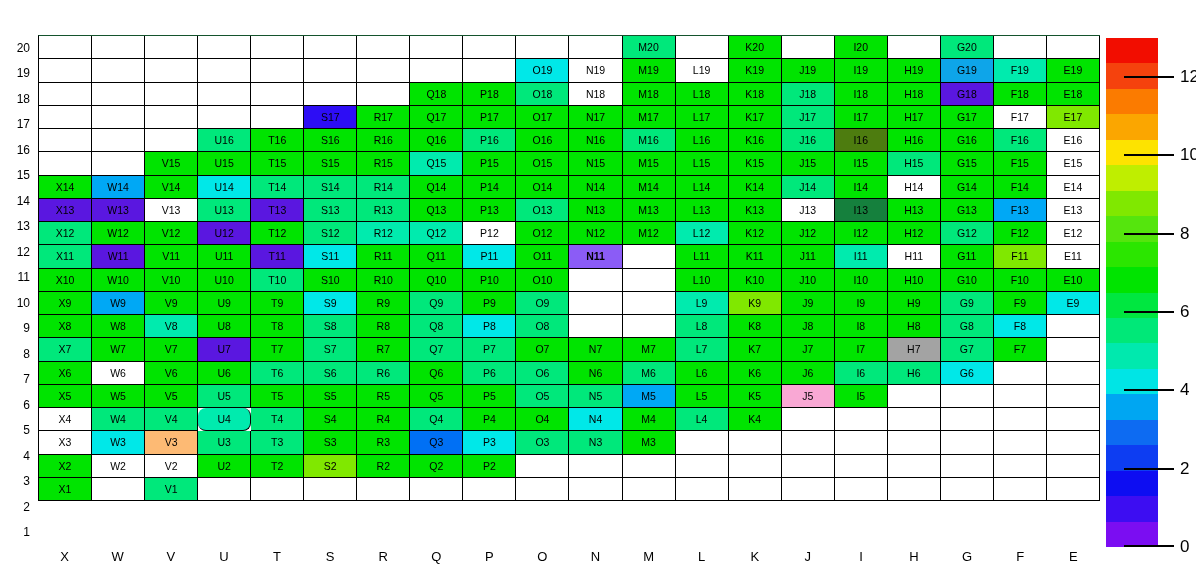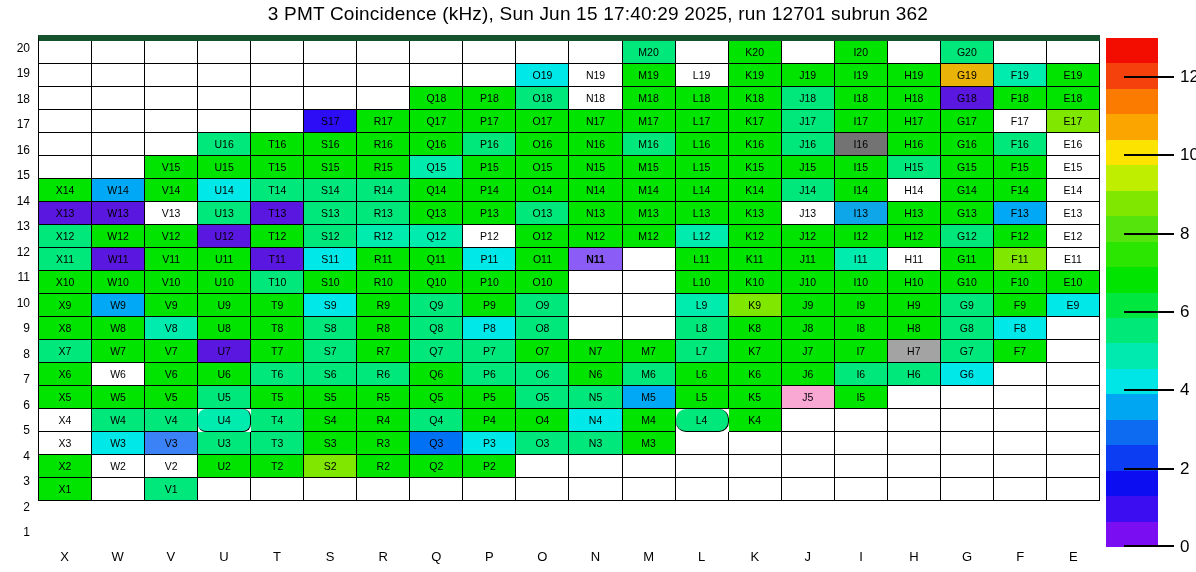--- a/index.html
+++ b/index.html
@@ -3,21 +3,21 @@
 <meta charset="utf-8">
 <style>
   html,body { margin:0; padding:0; background:#fff; }
   .figure { position:relative; width:1196px; height:572px; background:#ffffff;
             font-family:"Liberation Sans", sans-serif; overflow:hidden; }
   .title { position:absolute; top:3px; left:0; right:0; text-align:center;
            font-size:19px; color:#000; letter-spacing:0.2px; }
   #grid { position:absolute; left:38px; top:35px; width:1062px; height:466px;
           display:grid; grid-template-columns:repeat(20,1fr);
           grid-template-rows:repeat(20,1fr);
-          border-left:1px solid #000; border-top:6px solid #14532d; box-sizing:border-box; }
+          border-left:1px solid #000; border-top:1px solid #14532d; box-sizing:border-box; }
   .cell { border-right:1px solid #000; border-bottom:1px solid #000;
           box-sizing:border-box; display:flex; align-items:center; justify-content:center;
           font-size:10.5px; color:#000; overflow:hidden; }
   #rowlabels { position:absolute; left:0; top:35px; width:33px; height:510px;
                display:flex; flex-direction:column; }
   #rowlabels .rl { flex:1; display:flex; align-items:center; justify-content:flex-end;
                    padding-right:3px; font-size:12px; color:#000; }
   #collabels { position:absolute; left:38px; top:549px; width:1062px; height:20px; display:flex; }
   #collabels .cl { flex:1; text-align:center; font-size:13px; color:#000; }
   #colorbar { position:absolute; left:1104px; top:38px; width:92px; height:509px; }
@@ -25,21 +25,20 @@
           display:flex; flex-direction:column; }
   .band { flex:1; }
   .tick-line { position:absolute; left:20px; width:50px; height:2px; background:#000; }
   .tick-label { position:absolute; left:76px; font-size:17px; color:#000;
                 transform:translateY(-50%); }
 </style>
 </head>
 <body>
 
 <div class="figure">
-  <div class="title">3 PMT Coincidence (kHz), Sun Jun 15 17:40:29 2025, run 12701 subrun 362</div>
   <div id="rowlabels">
       <div class="rl">20</div>
       <div class="rl">19</div>
       <div class="rl">18</div>
       <div class="rl">17</div>
       <div class="rl">16</div>
       <div class="rl">15</div>
       <div class="rl">14</div>
       <div class="rl">13</div>
       <div class="rl">12</div>
@@ -86,21 +85,21 @@
       <div class="cell" style="background: rgb(255, 255, 255);"></div>
       <div class="cell" style="background: rgb(255, 255, 255);"></div>
       <div class="cell" style="background: rgb(0, 232, 232);">O19</div>
       <div class="cell" style="background: rgb(255, 255, 255);">N19</div>
       <div class="cell" style="background: rgb(0, 228, 0);">M19</div>
       <div class="cell" style="background: rgb(255, 255, 255);">L19</div>
       <div class="cell" style="background: rgb(0, 228, 0);">K19</div>
       <div class="cell" style="background: rgb(0, 228, 0);">J19</div>
       <div class="cell" style="background: rgb(0, 228, 0);">I19</div>
       <div class="cell" style="background: rgb(0, 228, 0);">H19</div>
-      <div class="cell" style="background: #eab308;">G19</div>
+      <div class="cell" style="background: #0ea5e9;">G19</div>
       <div class="cell" style="background: rgb(0, 235, 174);">F19</div>
       <div class="cell" style="background: rgb(0, 228, 0);">E19</div>
       <div class="cell" style="background: rgb(255, 255, 255);"></div>
       <div class="cell" style="background: rgb(255, 255, 255);"></div>
       <div class="cell" style="background: rgb(255, 255, 255);"></div>
       <div class="cell" style="background: rgb(255, 255, 255);"></div>
       <div class="cell" style="background: rgb(255, 255, 255);"></div>
       <div class="cell" style="background: rgb(255, 255, 255);"></div>
       <div class="cell" style="background: rgb(255, 255, 255);"></div>
       <div class="cell" style="background: rgb(0, 228, 0);">Q18</div>
@@ -144,21 +143,21 @@
       <div class="cell" style="background: rgb(0, 228, 0);">S16</div>
       <div class="cell" style="background: rgb(0, 228, 0);">R16</div>
       <div class="cell" style="background: rgb(0, 228, 0);">Q16</div>
       <div class="cell" style="background: rgb(0, 232, 123);">P16</div>
       <div class="cell" style="background: rgb(0, 228, 0);">O16</div>
       <div class="cell" style="background: rgb(0, 228, 0);">N16</div>
       <div class="cell" style="background: rgb(0, 232, 123);">M16</div>
       <div class="cell" style="background: rgb(0, 228, 0);">L16</div>
       <div class="cell" style="background: rgb(0, 228, 0);">K16</div>
       <div class="cell" style="background: rgb(0, 232, 123);">J16</div>
-      <div class="cell" style="background: #737373;">I16</div>
+      <div class="cell" style="background: #4d7c0f;">I16</div>
       <div class="cell" style="background: rgb(0, 228, 0);">H16</div>
       <div class="cell" style="background: rgb(0, 228, 0);">G16</div>
       <div class="cell" style="background: rgb(0, 232, 123);">F16</div>
       <div class="cell" style="background: rgb(255, 255, 255);">E16</div>
       <div class="cell" style="background: rgb(255, 255, 255);"></div>
       <div class="cell" style="background: rgb(255, 255, 255);"></div>
       <div class="cell" style="background: rgb(0, 228, 0);">V15</div>
       <div class="cell" style="background: rgb(0, 228, 0);">U15</div>
       <div class="cell" style="background: rgb(0, 228, 0);">T15</div>
       <div class="cell" style="background: rgb(0, 228, 0);">S15</div>
@@ -204,21 +203,21 @@
       <div class="cell" style="background: rgb(0, 232, 123);">S13</div>
       <div class="cell" style="background: rgb(0, 232, 123);">R13</div>
       <div class="cell" style="background: rgb(0, 228, 0);">Q13</div>
       <div class="cell" style="background: rgb(0, 228, 0);">P13</div>
       <div class="cell" style="background: rgb(0, 232, 123);">O13</div>
       <div class="cell" style="background: rgb(0, 228, 0);">N13</div>
       <div class="cell" style="background: rgb(0, 228, 0);">M13</div>
       <div class="cell" style="background: rgb(0, 228, 0);">L13</div>
       <div class="cell" style="background: rgb(0, 228, 0);">K13</div>
       <div class="cell" style="background: rgb(255, 255, 255);">J13</div>
-      <div class="cell" style="background: #0ea5e9;">I13</div>
+      <div class="cell" style="background: #15803d;">I13</div>
       <div class="cell" style="background: rgb(0, 228, 0);">H13</div>
       <div class="cell" style="background: rgb(0, 228, 0);">G13</div>
       <div class="cell" style="background: rgb(0, 168, 245);">F13</div>
       <div class="cell" style="background: rgb(255, 255, 255);">E13</div>
       <div class="cell" style="background: rgb(0, 232, 123);">X12</div>
       <div class="cell" style="background: rgb(0, 228, 0);">W12</div>
       <div class="cell" style="background: rgb(0, 228, 0);">V12</div>
       <div class="cell" style="background: rgb(90, 23, 224);">U12</div>
       <div class="cell" style="background: rgb(0, 228, 0);">T12</div>
       <div class="cell" style="background: rgb(0, 232, 123);">S12</div>
@@ -381,31 +380,31 @@
       <div class="cell" style="background: rgb(0, 232, 123);">V4</div>
       <div class="cell" style="background: rgb(0, 235, 174); border-radius: 8px;">U4</div>
       <div class="cell" style="background: rgb(0, 232, 123);">T4</div>
       <div class="cell" style="background: rgb(0, 228, 0);">S4</div>
       <div class="cell" style="background: rgb(0, 228, 0);">R4</div>
       <div class="cell" style="background: rgb(0, 232, 123);">Q4</div>
       <div class="cell" style="background: rgb(0, 228, 0);">P4</div>
       <div class="cell" style="background: rgb(0, 228, 0);">O4</div>
       <div class="cell" style="background: rgb(0, 232, 232);">N4</div>
       <div class="cell" style="background: rgb(0, 228, 0);">M4</div>
-      <div class="cell" style="background: rgb(0, 232, 123); border-radius: 10px;">L4</div>
+      <div class="cell" style="background: rgb(0, 232, 123);">L4</div>
       <div class="cell" style="background: rgb(0, 228, 0);">K4</div>
       <div class="cell" style="background: rgb(255, 255, 255);"></div>
       <div class="cell" style="background: rgb(255, 255, 255);"></div>
       <div class="cell" style="background: rgb(255, 255, 255);"></div>
       <div class="cell" style="background: rgb(255, 255, 255);"></div>
       <div class="cell" style="background: rgb(255, 255, 255);"></div>
       <div class="cell" style="background: rgb(255, 255, 255);"></div>
       <div class="cell" style="background: rgb(255, 255, 255);">X3</div>
       <div class="cell" style="background: rgb(0, 232, 232);">W3</div>
-      <div class="cell" style="background: #3b82f6;">V3</div>
+      <div class="cell" style="background: #fdba74;">V3</div>
       <div class="cell" style="background: rgb(0, 232, 123);">U3</div>
       <div class="cell" style="background: rgb(0, 232, 123);">T3</div>
       <div class="cell" style="background: rgb(0, 228, 0);">S3</div>
       <div class="cell" style="background: rgb(0, 228, 0);">R3</div>
       <div class="cell" style="background: rgb(0, 112, 245);">Q3</div>
       <div class="cell" style="background: rgb(0, 232, 232);">P3</div>
       <div class="cell" style="background: rgb(0, 232, 123);">O3</div>
       <div class="cell" style="background: rgb(0, 232, 123);">N3</div>
       <div class="cell" style="background: rgb(0, 228, 0);">M3</div>
       <div class="cell" style="background: rgb(255, 255, 255);"></div>

